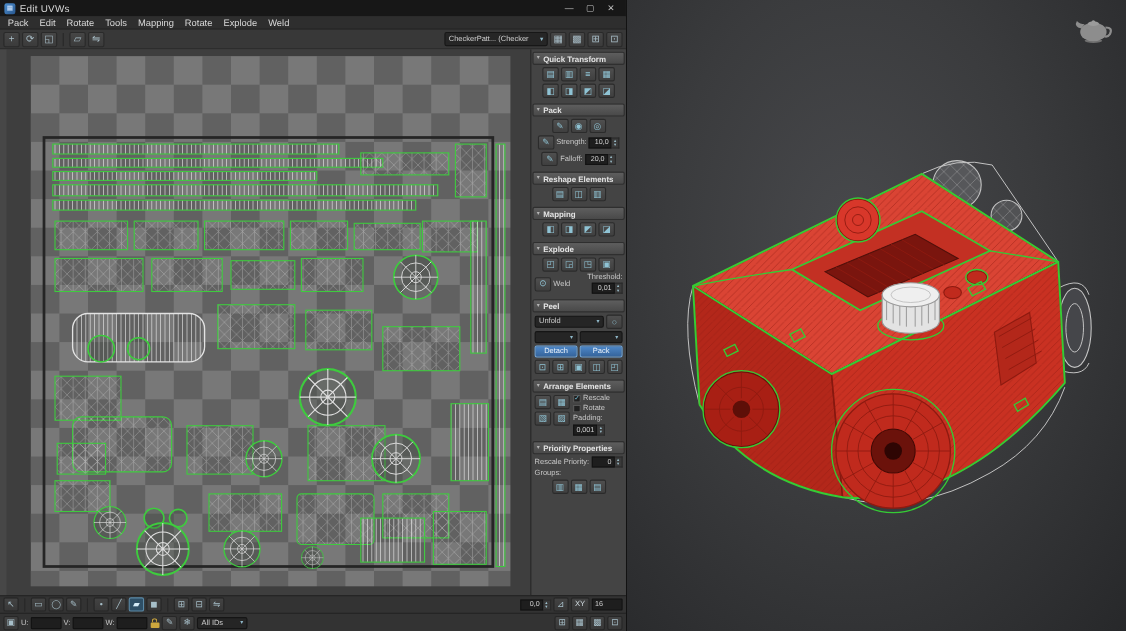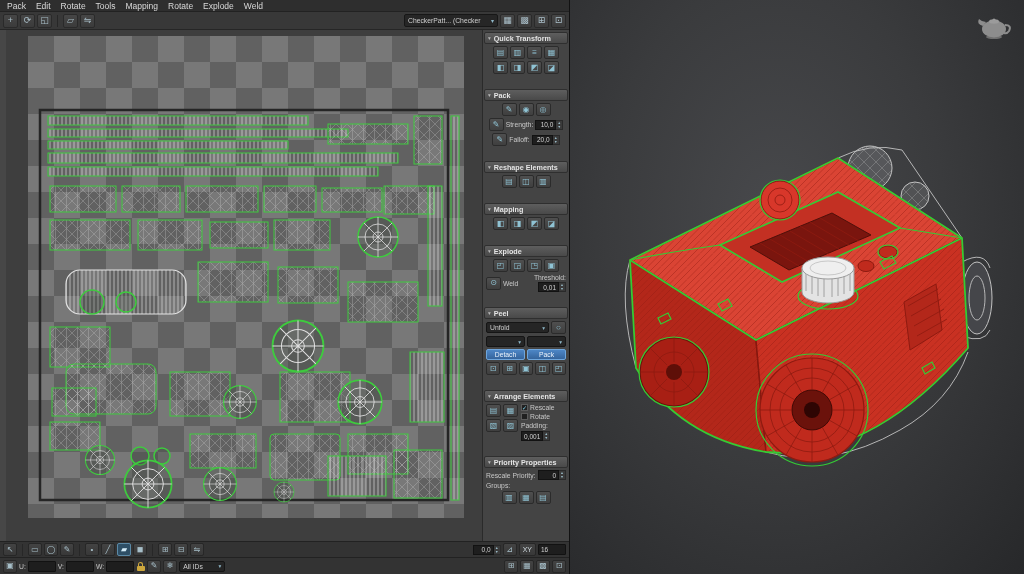--- a/index.html
+++ b/index.html
@@ -28,21 +28,21 @@
              background:conic-gradient(#787878 0 25%, #616161 0 50%, #787878 0 75%, #616161 0) 0 0/52px 52px; }
   .checker svg { position:absolute; inset:0; }
   .is  { fill:url(#tri); stroke:#3ecb3e; stroke-width:1; }
   .ish { fill:url(#ht);  stroke:#3ecb3e; stroke-width:1; }
   .isw { fill:url(#ht);  stroke:#e3e3e3; stroke-width:1.2; }
   .uvb { fill:none; stroke:#252525; stroke-width:2.5; }
   .wo { fill:rgba(60,72,60,.28); stroke:#3ecb3e; stroke-width:1.5; }
   .wi { fill:none; stroke:#dedede; stroke-width:.8; }
 
   
-  .side { width:86px; background:#444; display:flex; flex-direction:column; font-size:7px; overflow:hidden; padding:2px 1px; gap:12px; }
+  .side { width:86px; background:#444; display:flex; flex-direction:column; font-size:7px; overflow:hidden; padding:2px 1px; gap:2px; }
   .roll { display:flex; flex-direction:column; }
   .rhead { height:12px; background:linear-gradient(#5e5e5e,#494949); border:1px solid #2f2f2f; border-radius:2px; display:flex; align-items:center; gap:3px; padding:0 3px; font-size:7.2px; font-weight:bold; color:#e4e4e4; }
   .rarr { font-size:5.5px; color:#b5b5b5; }
   .rbody { padding:2px 2px 3px; display:flex; flex-direction:column; gap:2px; }
   .brow { display:flex; gap:2px; justify-content:center; align-items:center; }
   .ibtn { width:15px; height:13px; background:linear-gradient(#4f4f4f,#3f3f3f); border:1px solid #2b2b2b; border-radius:2px; display:flex; align-items:center; justify-content:center; font-size:8px; line-height:1; color:#8fc3d4; }
   .lbl { color:#c8c8c8; font-size:6.8px; white-space:nowrap; }
   .spin { display:flex; align-items:stretch; height:10px; }
   .spin .v { background:#1e1e1e; border:1px solid #121212; color:#d2d2d2; font-size:6.5px; display:flex; align-items:center; justify-content:flex-end; padding:0 2px; min-width:21px; }
   .spin .a { width:7px; display:flex; flex-direction:column; background:#3a3a3a; border:1px solid #2a2a2a; border-left:none; }
@@ -79,20 +79,31 @@
   .gw  { fill:none; stroke:#c3c3c3; stroke-width:.9; }
   .gw2 { fill:none; stroke:#8f8f8f; stroke-width:.8; }
 </style>
 </head>
 <body>
 
 <div class="screen">
 
   <div class="uvw">
 
+    <div class="titlebar">
+      <span class="appicon">
+          <span>▦</span>
+        </span>
+      <span class="ttl">Edit UVWs</span>
+      <span class="wbtns">
+        <span class="wbtn">—</span>
+        <span class="wbtn">▢</span>
+        <span class="wbtn">✕</span>
+      </span>
+    </div>
 
     <div class="menubar">
       <span class="mi">Pack</span>
       <span class="mi">Edit</span>
       <span class="mi">Rotate</span>
       <span class="mi">Tools</span>
       <span class="mi">Mapping</span>
       <span class="mi">Rotate</span>
       <span class="mi">Explode</span>
       <span class="mi">Weld</span>

